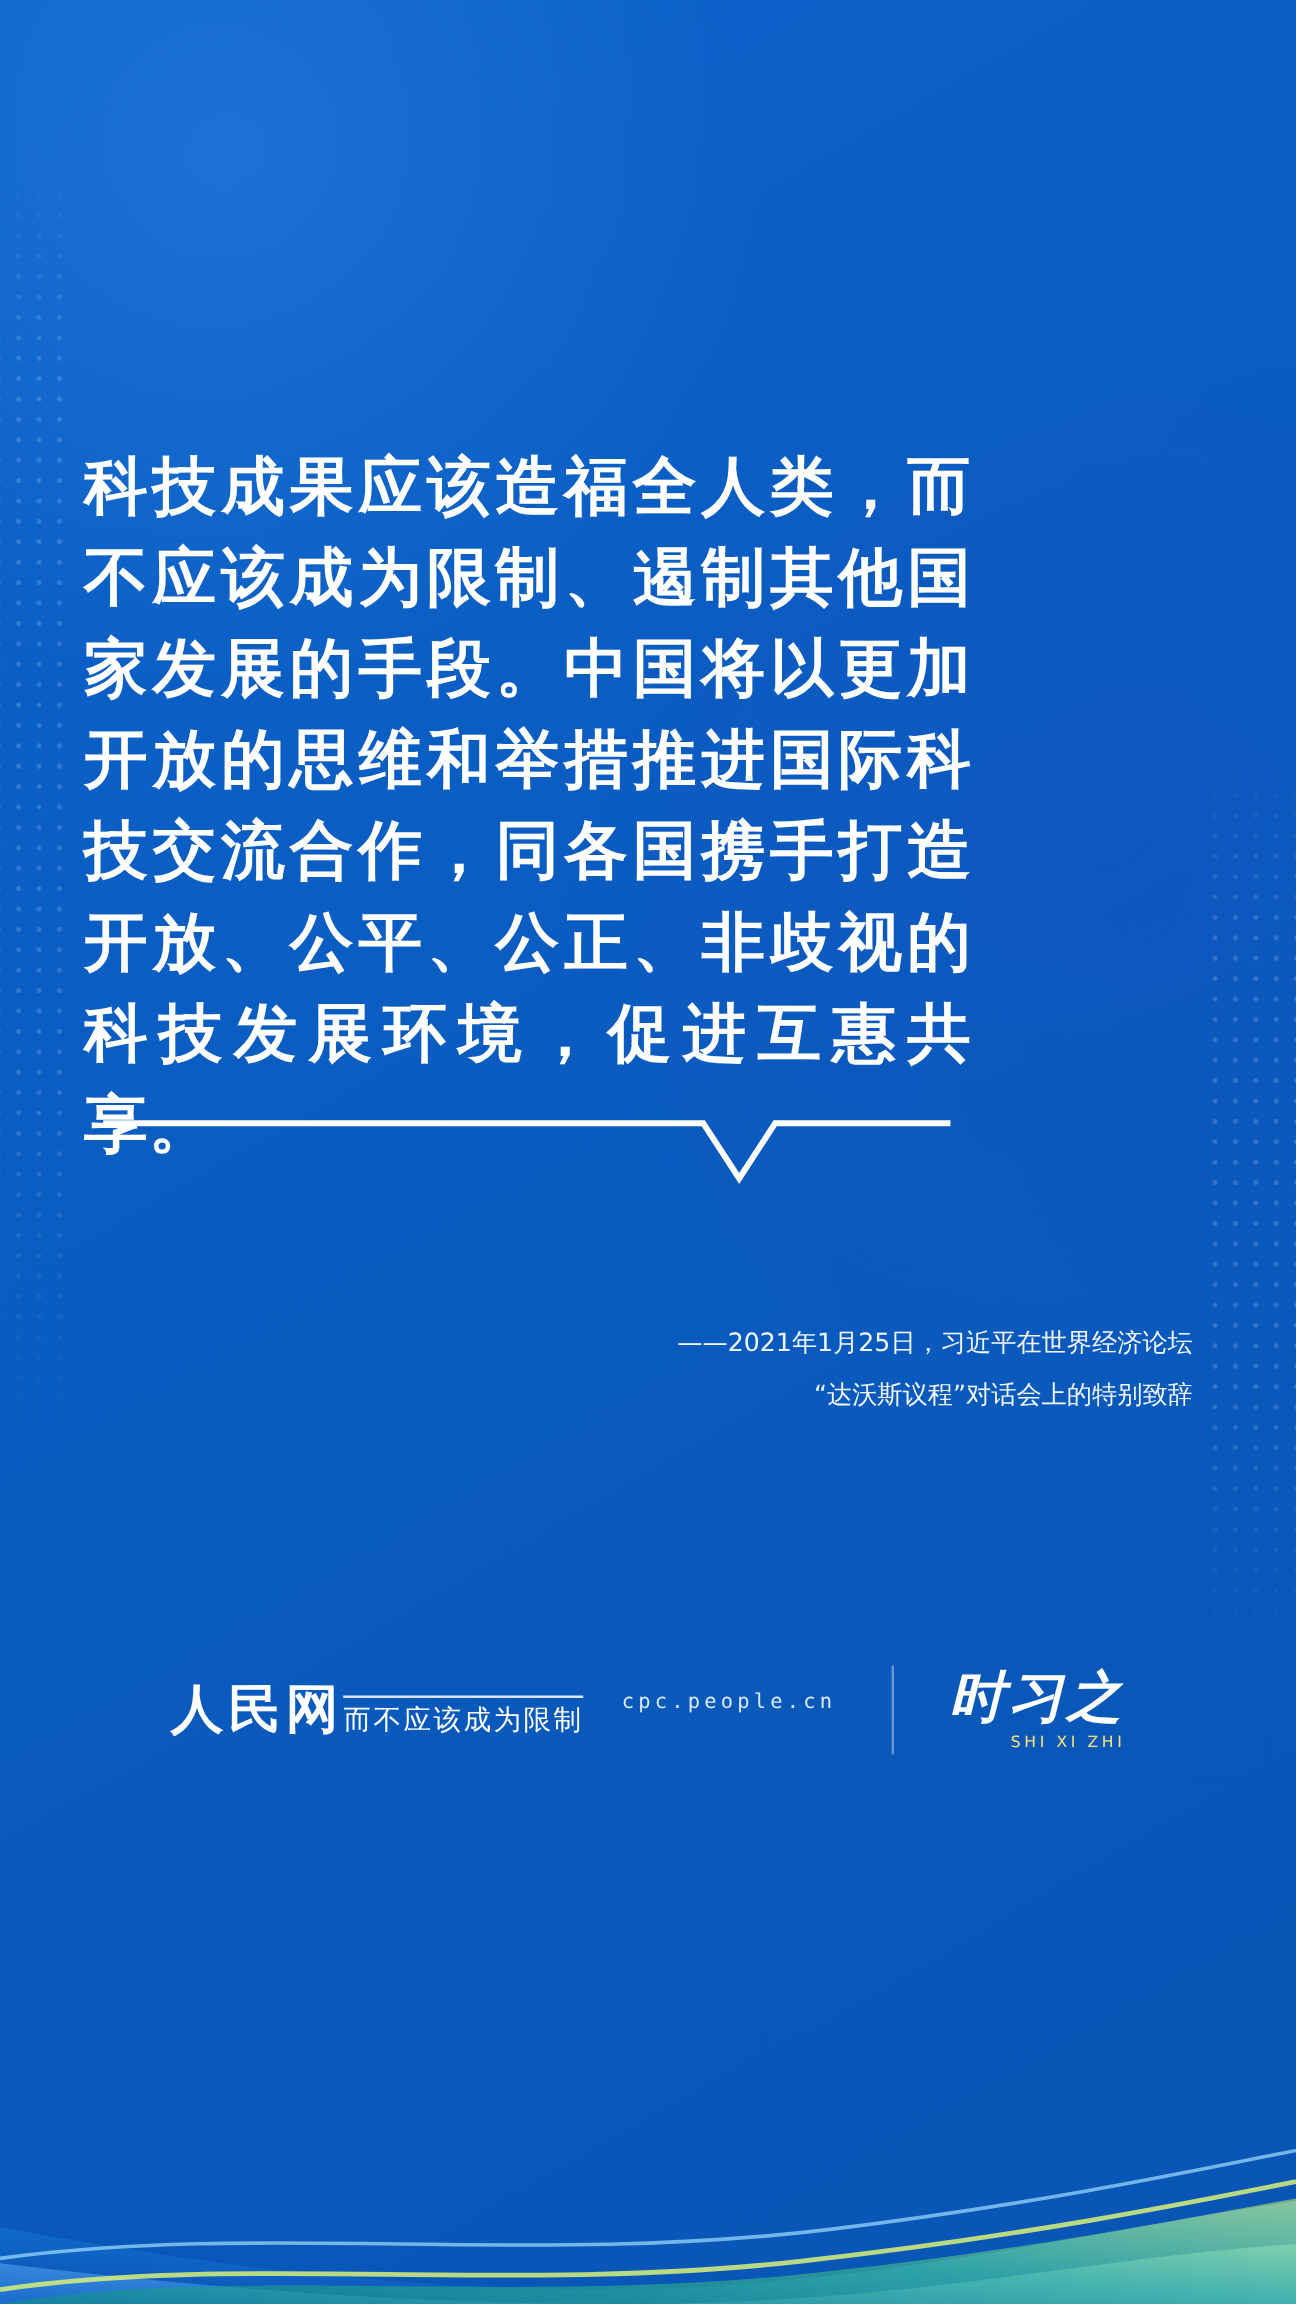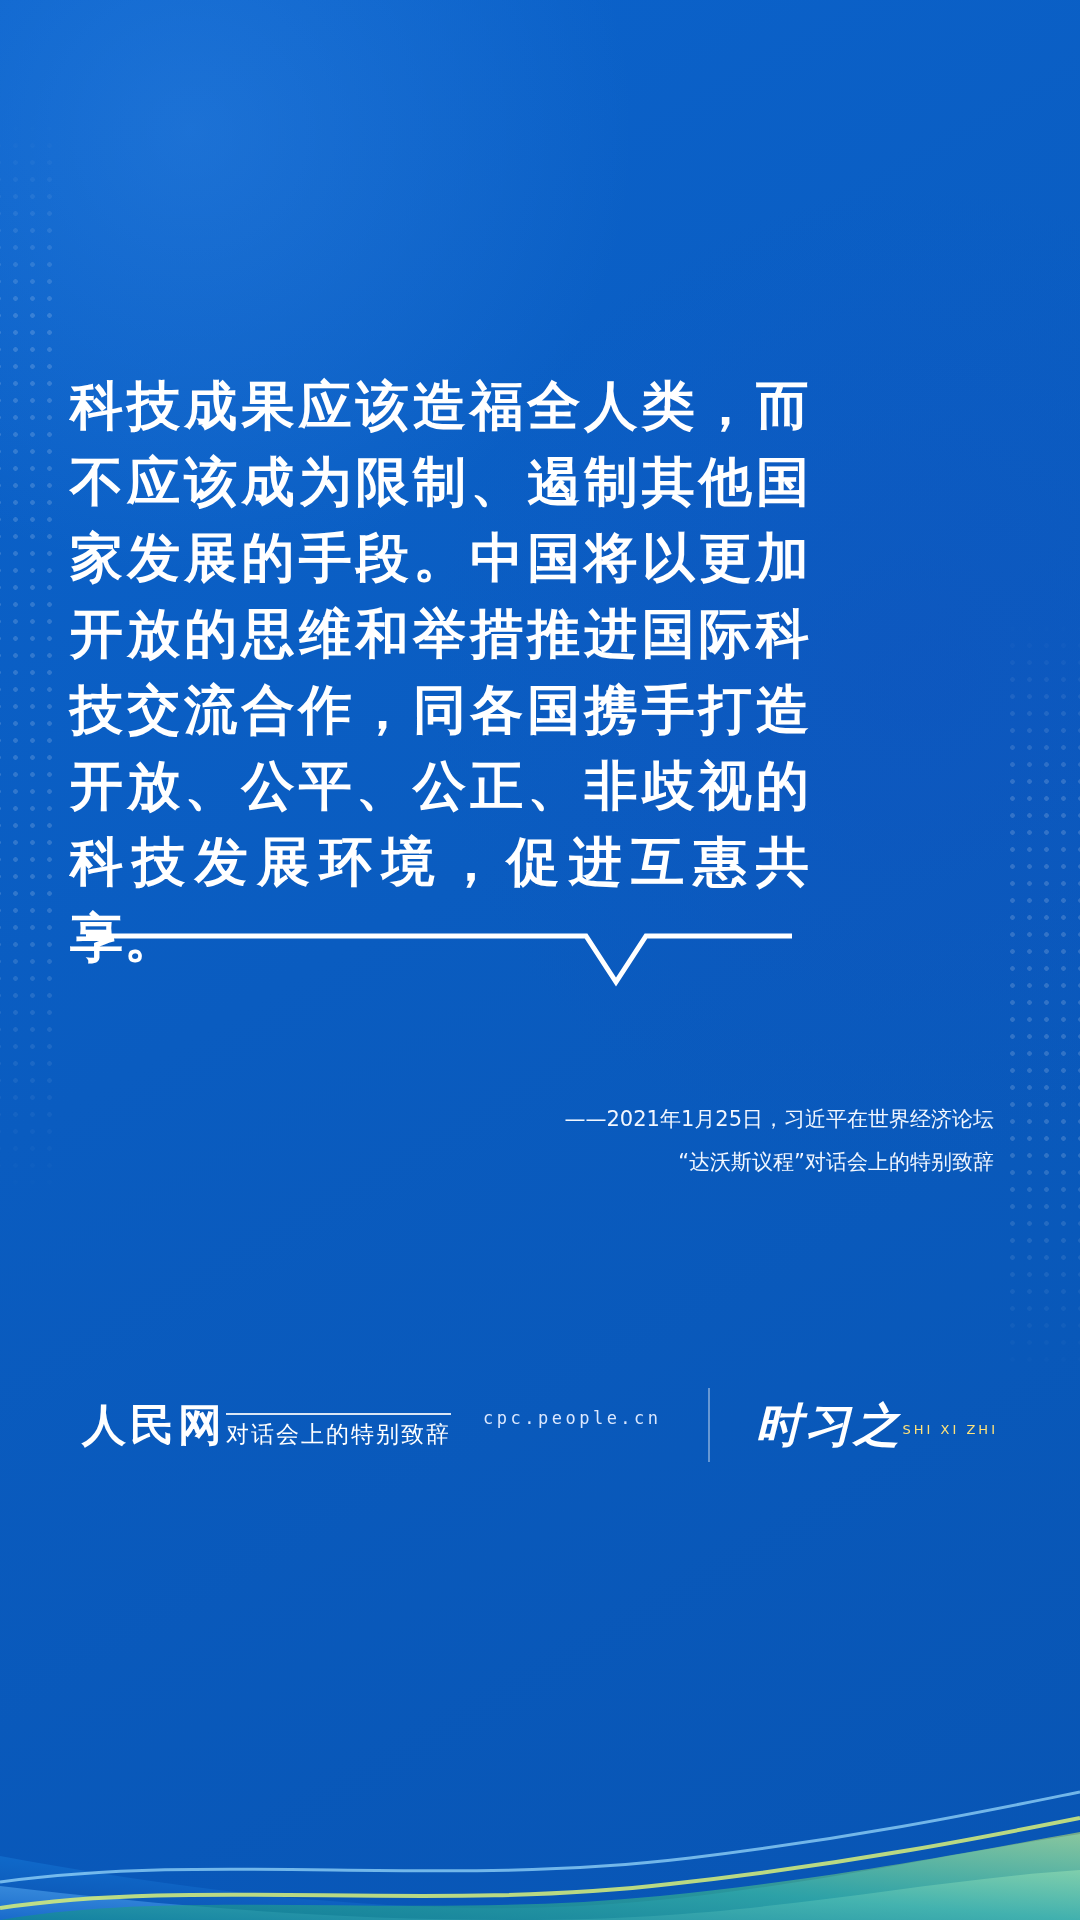--- a/index.html
+++ b/index.html
@@ -137,22 +137,22 @@
   .logo-people .url {
     margin-top: 7px;
     font-family: "DejaVu Sans Mono", "Liberation Mono", monospace;
     font-size: 17px;
     color: #dbe8ff;
     letter-spacing: 3.5px;
     margin-left: 32px;
   }
   .logo-column {
     display: flex;
-    flex-direction: row;
-    align-items: center;
+    flex-direction: column;
+    align-items: flex-end;
     line-height: 1;
   }
   .logo-column .cn {
     font-family: "DejaVu Serif", "Liberation Serif", serif;
     font-weight: bold;
     font-style: italic;
     font-size: 46px;
     color: #ffffff;
     letter-spacing: 3px;
   }
@@ -194,21 +194,21 @@
   <svg class="bracket" viewBox="0 0 706 60">
     <path d="M2,6 L500,6 L530,52 L560,6 L704,6" fill="none" stroke="#ffffff" stroke-width="5" stroke-linecap="square" stroke-linejoin="miter"></path>
   </svg>
 
   <div class="attrib">——2021年1月25日，习近平在世界经济论坛
 “达沃斯议程”对话会上的特别致辞</div>
 
   <div class="footer">
     <div class="logo-people">
       <span class="mark">人民网</span>
-      <span class="sub">对话会上的特别致辞</span>
+      <span class="sub">而不应该成为限制</span>
       <span class="url">cpc.people.cn</span>
     </div>
     <div class="divider-v"></div>
     <div class="logo-column">
       <span class="cn">时习之</span>
       <span class="py">SHI XI ZHI</span>
     </div>
   </div>
 
   <svg class="ribbon" viewBox="0 0 1080 300" preserveAspectRatio="none">

